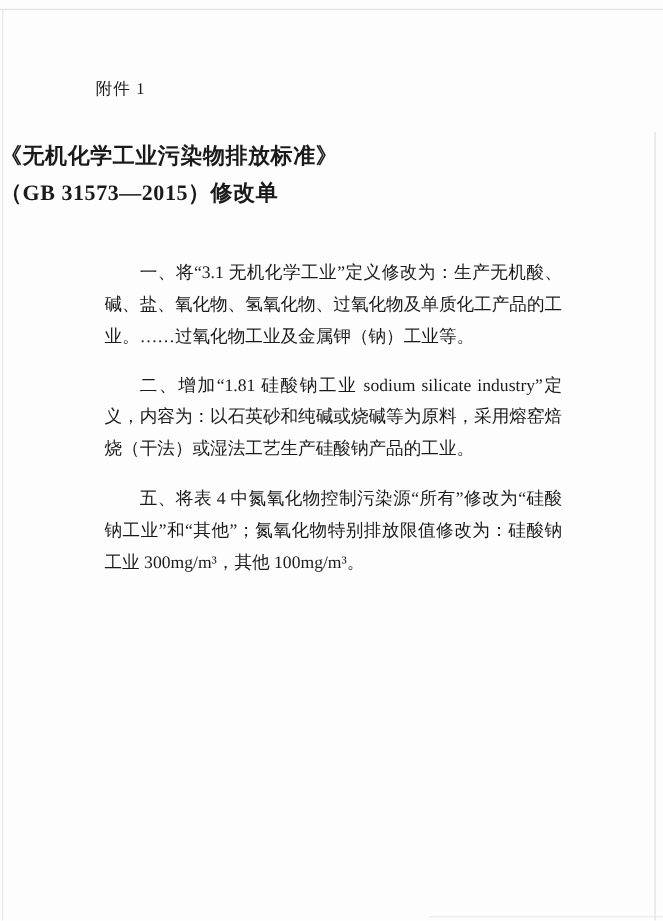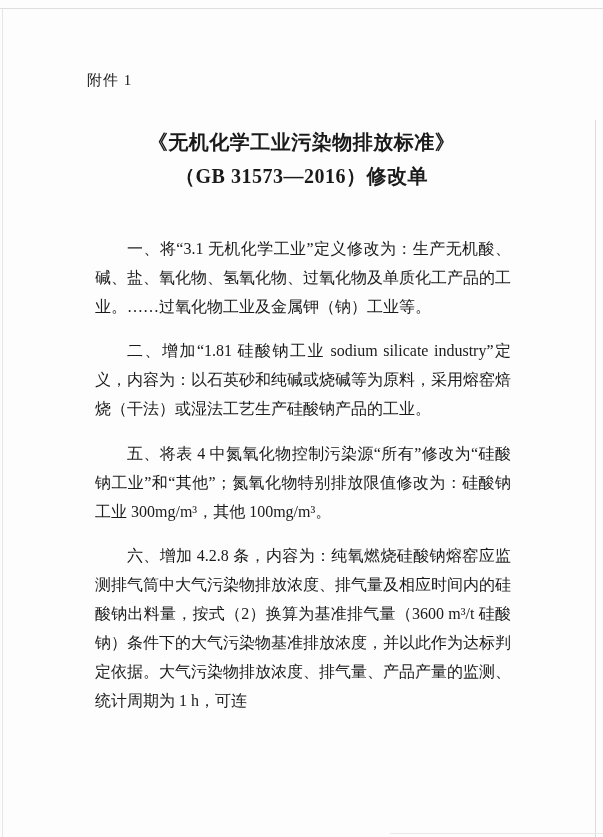--- a/index.html
+++ b/index.html
@@ -47,21 +47,20 @@
     top: 71px;
     font-size: 15px;
     letter-spacing: 1px;
   }
   .title {
     position: absolute;
     left: 0;
     right: 0;
     top: 125px;
     margin: 0;
-    text-align: center;
     font-size: 20px;
     font-weight: bold;
     line-height: 34px;
     letter-spacing: 0.5px;
   }
   .title .title-line {
     display: block;
   }
   .doc-body {
     position: absolute;
@@ -84,22 +83,21 @@
 <div class="page">
   <div class="edge-top"></div>
   <div class="edge-left"></div>
   <div class="edge-right"></div>
   <div class="edge-bottom"></div>
 
   <div class="attachment">附件 1</div>
 
   <h1 class="title">
     <span class="title-line">《无机化学工业污染物排放标准》</span>
-    <span class="title-line">（GB 31573—2016）修改单</span>
+    <span class="title-line">（GB 31573—2015）修改单</span>
   </h1>
 
   <div class="doc-body">
     <p class="para">一、将“3.1 无机化学工业”定义修改为：生产无机酸、碱、盐、氧化物、氢氧化物、过氧化物及单质化工产品的工业。……过氧化物工业及金属钾（钠）工业等。</p>
     <p class="para">二、增加“1.81 硅酸钠工业 sodium silicate industry”定义，内容为：以石英砂和纯碱或烧碱等为原料，采用熔窑焙烧（干法）或湿法工艺生产硅酸钠产品的工业。</p>
     <p class="para">五、将表 4 中氮氧化物控制污染源“所有”修改为“硅酸钠工业”和“其他”；氮氧化物特别排放限值修改为：硅酸钠工业 300mg/m³，其他 100mg/m³。</p>
-    <p class="para">六、增加 4.2.8 条，内容为：纯氧燃烧硅酸钠熔窑应监测排气筒中大气污染物排放浓度、排气量及相应时间内的硅酸钠出料量，按式（2）换算为基准排气量（3600 m³/t 硅酸钠）条件下的大气污染物基准排放浓度，并以此作为达标判定依据。大气污染物排放浓度、排气量、产品产量的监测、统计周期为 1 h，可连</p>
   </div>
 </div>
 
 </body></html>

